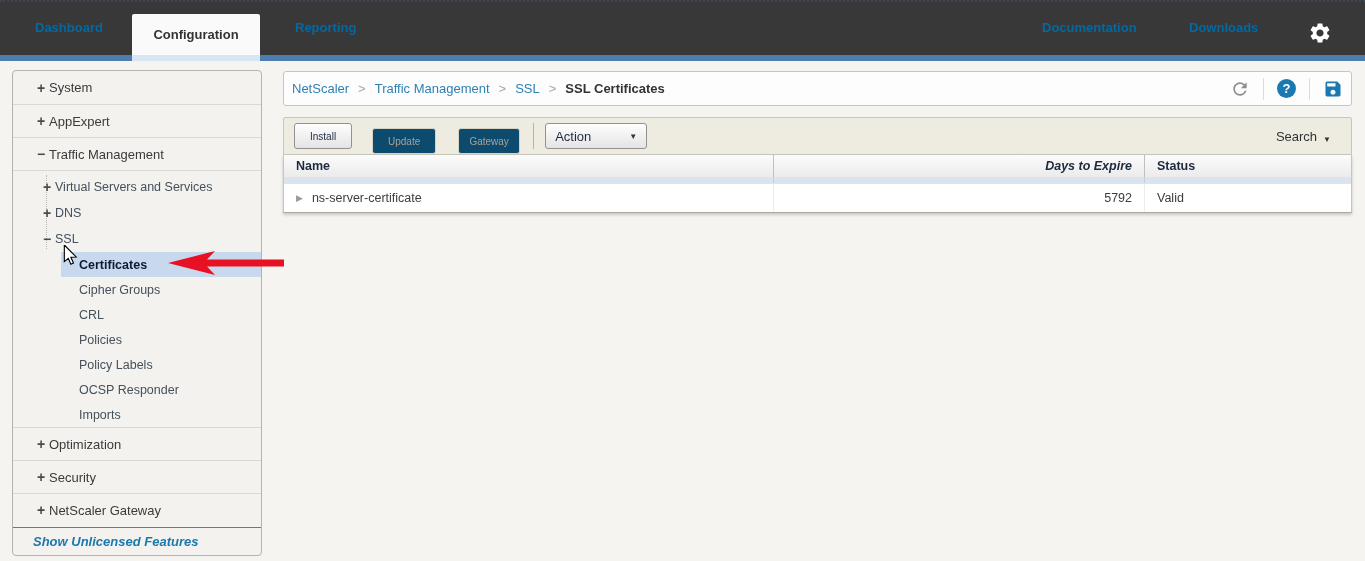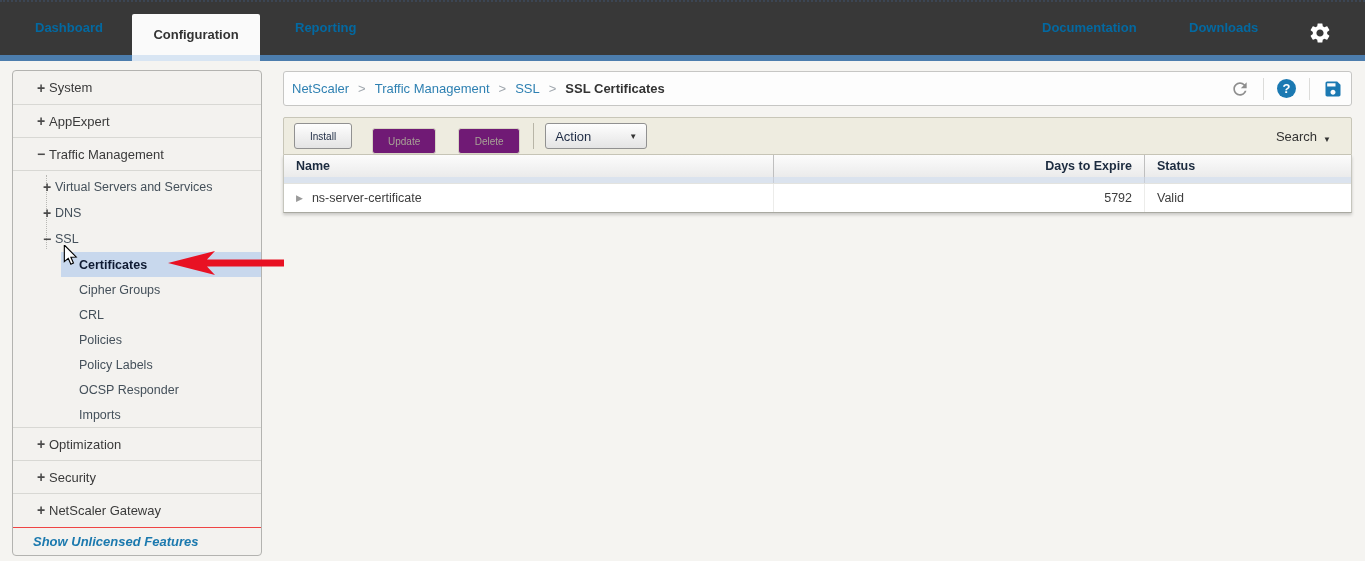--- a/index.html
+++ b/index.html
@@ -39,40 +39,40 @@
   .crumb-sep { color:#9fa6ad; font-size:13px; margin:0 9px; }
   .crumb-current { color:#333; font-size:13px; font-weight:bold; }
   .crumb-icons { margin-left:auto; display:flex; align-items:center; }
   .icon-divider { width:1px; height:22px; background:#dcdcda; margin:0 13px; }
   .help-circle { width:19px; height:19px; border-radius:50%; background:#1b79b2; color:#fff; font-size:13px; font-weight:bold; text-align:center; line-height:19px; cursor:pointer; }
   .icon-btn { cursor:pointer; display:flex; align-items:center; }
 
   
   .toolbar { position:absolute; left:283px; top:117px; width:1069px; height:38px; background:#eeece0; border:1px solid #c8c6b8; border-radius:2px 2px 0 0; display:flex; align-items:center; padding:0 10px; }
   .btn { height:26px; padding:0 15px; font-size:10px; color:#1e2b44; background:linear-gradient(#fefefe,#e4e4e4); border:1px solid #919191; border-radius:3px; cursor:pointer; font-family:inherit; }
-  .btn.disabled { background:#701a75; border-color:#d7d4c5; color:#a8a396; cursor:default;margin-top:10px; }
+  .btn.disabled { background:#0c4a6e; border-color:#d7d4c5; color:#a8a396; cursor:default;margin-top:10px; }
   .btn-install { margin-right:20px; }
   .btn-update { margin-right:22px; width:64px; padding:0; }
   .btn-delete { width:62px; padding:0; }
   .tb-divider { width:1px; height:26px; background:#b8b5a7; margin:0 11px 0 13px; }
   .action-dd { width:102px; height:26px; background:linear-gradient(#fefefe,#e4e4e4); border:1px solid #919191; border-radius:3px; display:flex; align-items:center; justify-content:space-between; padding:0 9px; font-size:13px; color:#1e2b44; cursor:pointer; }
   .caret { font-size:8px; color:#333; }
   .search { margin-left:auto; display:flex; align-items:flex-end; font-size:13px; color:#333; cursor:pointer; padding-right:10px; }
   .search .caret { margin-left:6px; }
 
   .tbl { position:absolute; left:283px; top:155px; width:1069px; background:#fca5a5; border-left:1px solid #c6c6bd; border-right:1px solid #c6c6bd; border-bottom:1px solid #a9a9a1; box-shadow:0 2px 3px rgba(0,0,0,0.18); }
   .thead { display:flex; height:22px; background:linear-gradient(#fcfcfc,#ebebeb); }
   .th { font-weight:bold; font-size:12.5px; color:#1c2b3f; display:flex; align-items:center; border-right:1px solid #bfbfbf; cursor:pointer; }
   .strip { display:flex; height:6px; background:#dbe3ee; }
   .strip > div { border-right:1px solid #c8cdd6; }
   .trow { display:flex; height:29px; align-items:center; font-size:12.5px; color:#3d3d3d; border-top:1px solid #e3e3df; background:#fff; }
   .trow > div { border-right:1px solid #ececea; height:100%; display:flex; align-items:center; }
   .col-name  { width:490px; padding-left:12px; }
   .col-days  { width:371px; justify-content:flex-end; padding-right:12px; }
-  .th.col-days { justify-content:flex-end; }
+  .th.col-days { justify-content:flex-end;font-style:italic; }
   .col-status{ flex:1; padding-left:12px; border-right:none !important; }
   .row-exp { font-size:9px; color:#9a9a9a; margin-right:9px; }
 
   
   .red-arrow { position:absolute; left:168px; top:251px; }
   .cursor { position:absolute; left:63px; top:245px; }
 </style>
 </head>
 <body>
 
@@ -176,21 +176,21 @@
         <svg width="20" height="20" viewBox="0 0 24 24">
             <path fill="#1b79b2" d="M17,3H5C3.89,3,3,3.9,3,5v14c0,1.1,0.89,2,2,2h14c1.1,0,2-0.9,2-2V7L17,3z M12,19c-1.66,0-3-1.34-3-3s1.34-3,3-3s3,1.34,3,3S13.66,19,12,19z M15,9H5V5h10V9z"></path>
           </svg>
       </span>
     </div>
   </div>
 
   <div class="toolbar">
     <button class="btn btn-install">Install</button>
     <button class="btn disabled btn-update">Update</button>
-    <button class="btn disabled btn-delete">Delete</button>
+    <button class="btn disabled btn-delete">Gateway</button>
     <span class="tb-divider"></span>
     <div class="action-dd">
       <span>Action</span>
       <span class="caret">▼</span>
     </div>
     <div class="search">
       <span>Search</span>
       <span class="caret">▼</span>
     </div>
   </div>

